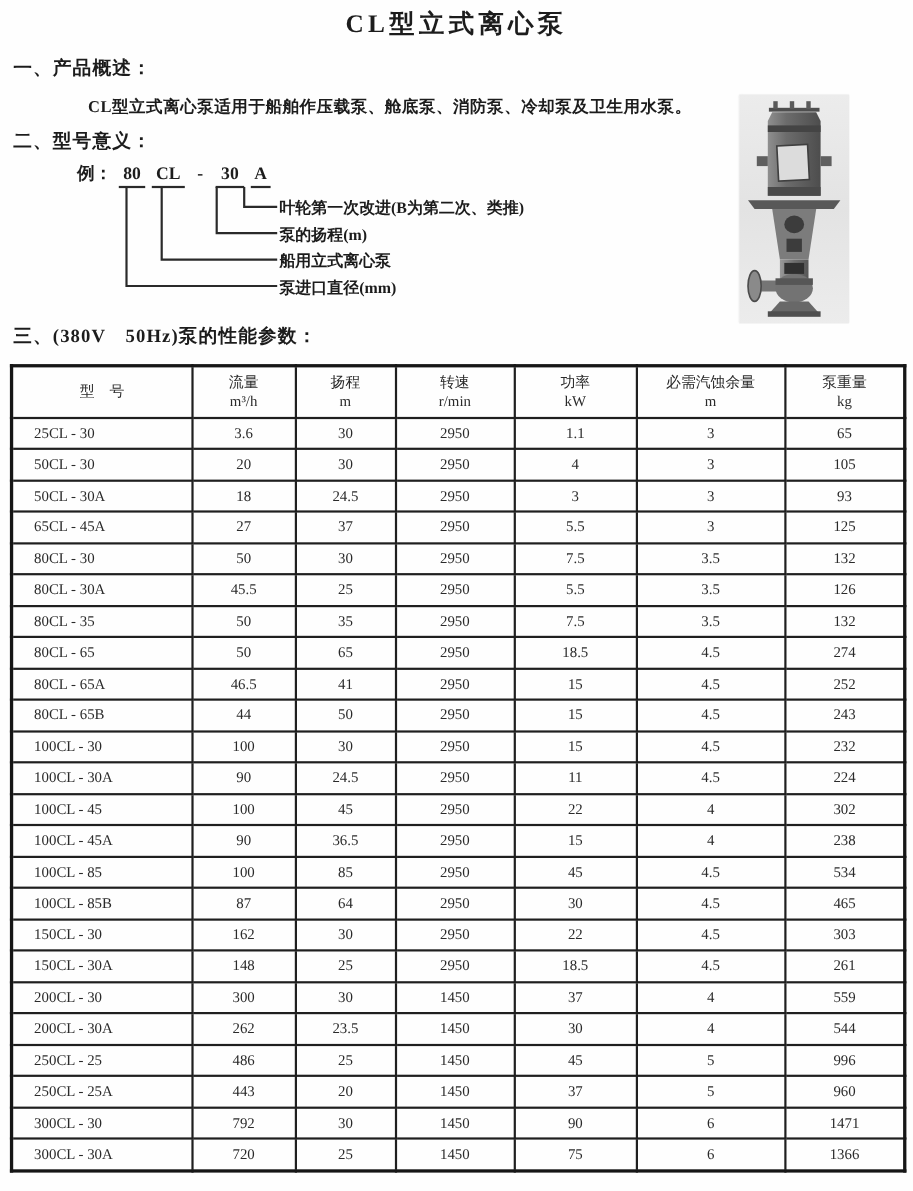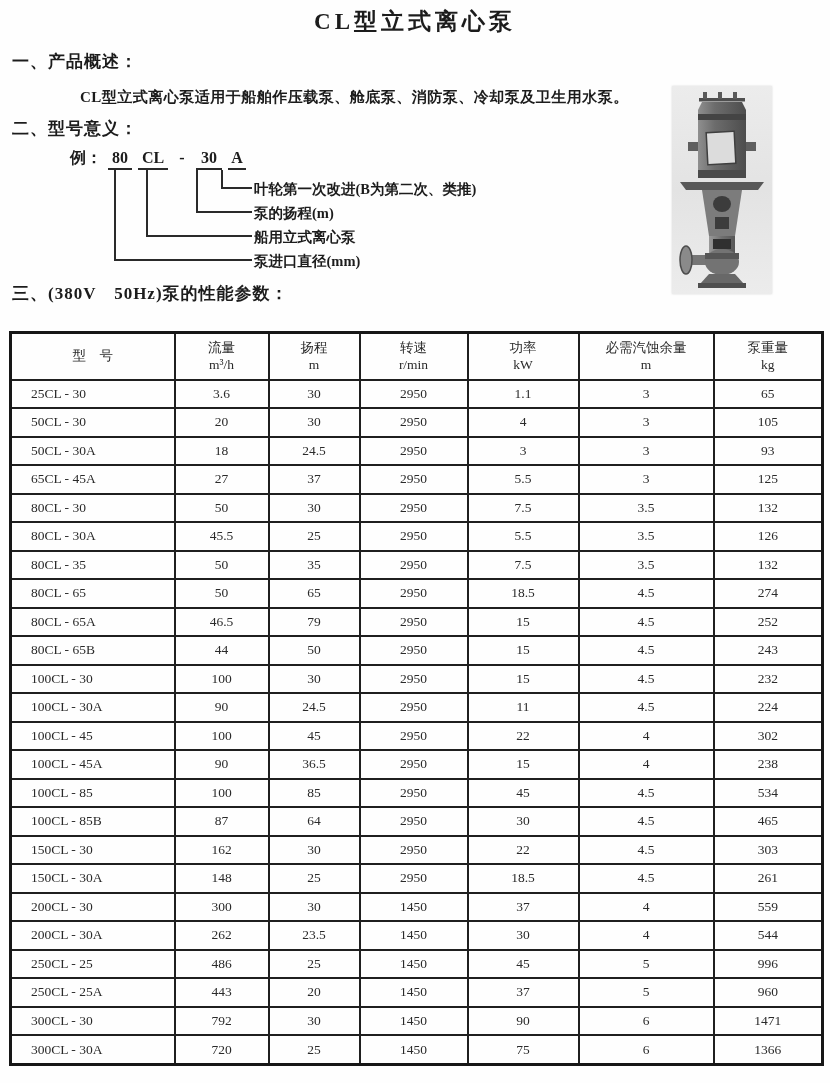--- a/index.html
+++ b/index.html
@@ -30,21 +30,21 @@
   }
   .sec1-heading { top: 50px; }
   .sec1-body {
     position: absolute;
     left: 80px; top: 88px;
     font-size: 15px;
     font-weight: bold;
     letter-spacing: 0.5px;
   }
   .sec2-heading { top: 117px; }
-  .sec3-heading { top: 282px; }
+  .sec3-heading { top: 294px; }
 
   
   .model-example {
     position: absolute;
     left: 70px; top: 148px;
     font-size: 16px;
     font-weight: bold;
     white-space: nowrap;
   }
   .model-example .part {
@@ -298,21 +298,21 @@
           <td>50</td>
           <td>65</td>
           <td>2950</td>
           <td>18.5</td>
           <td>4.5</td>
           <td>274</td>
         </tr>
         <tr>
           <td>80CL - 65A</td>
           <td>46.5</td>
-          <td>79</td>
+          <td>41</td>
           <td>2950</td>
           <td>15</td>
           <td>4.5</td>
           <td>252</td>
         </tr>
         <tr>
           <td>80CL - 65B</td>
           <td>44</td>
           <td>50</td>
           <td>2950</td>

